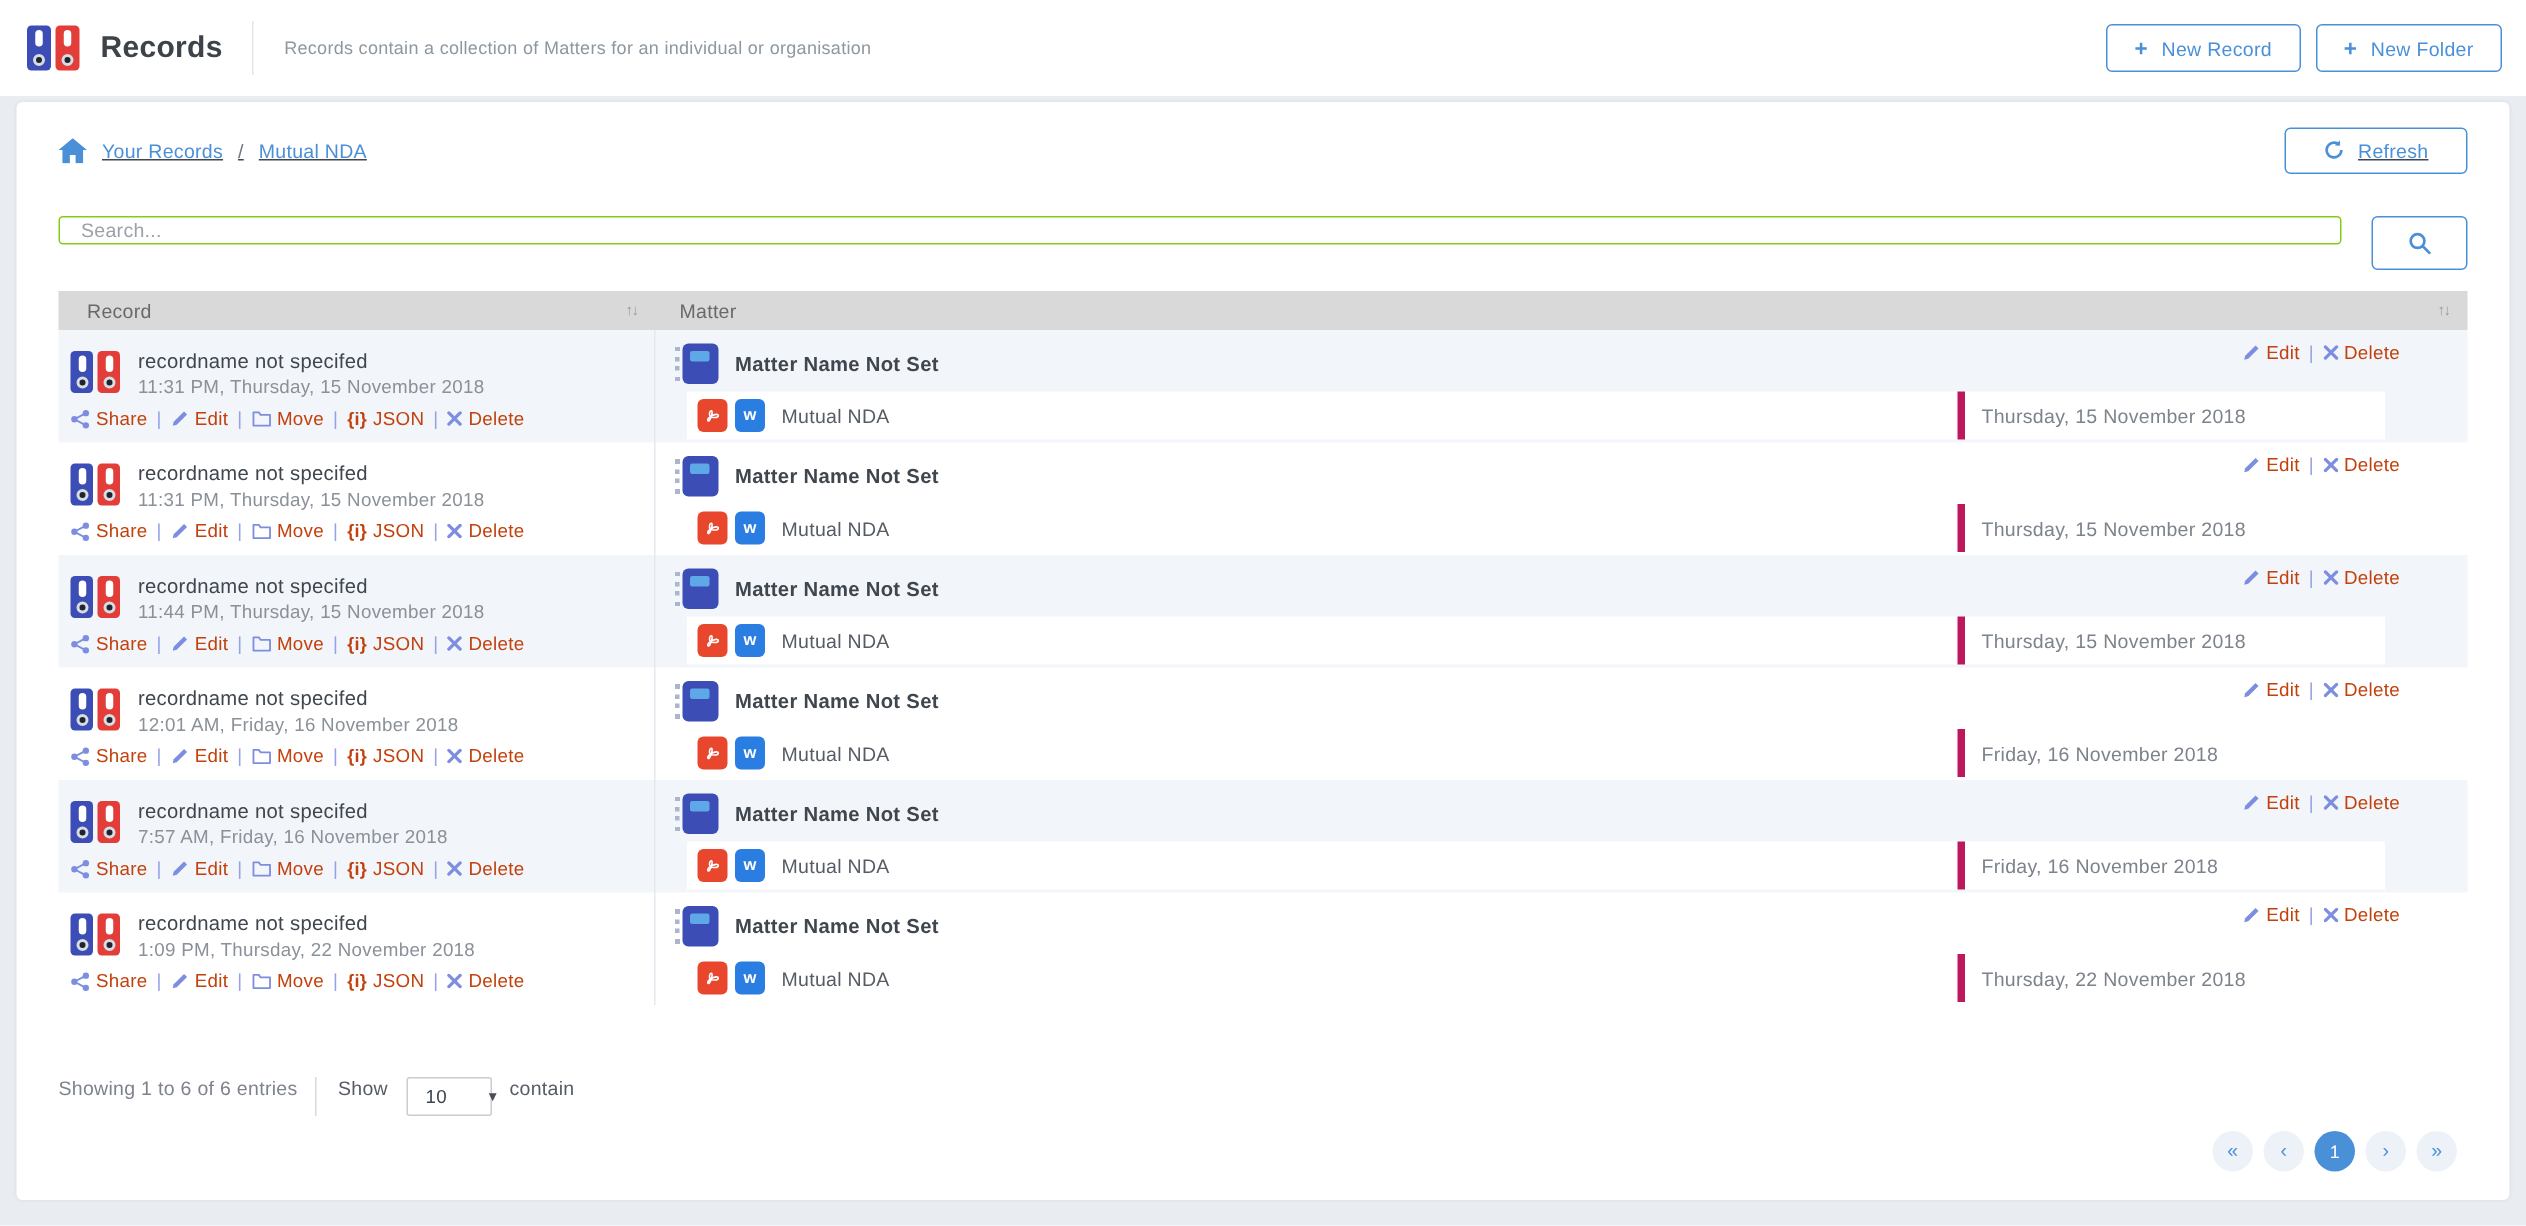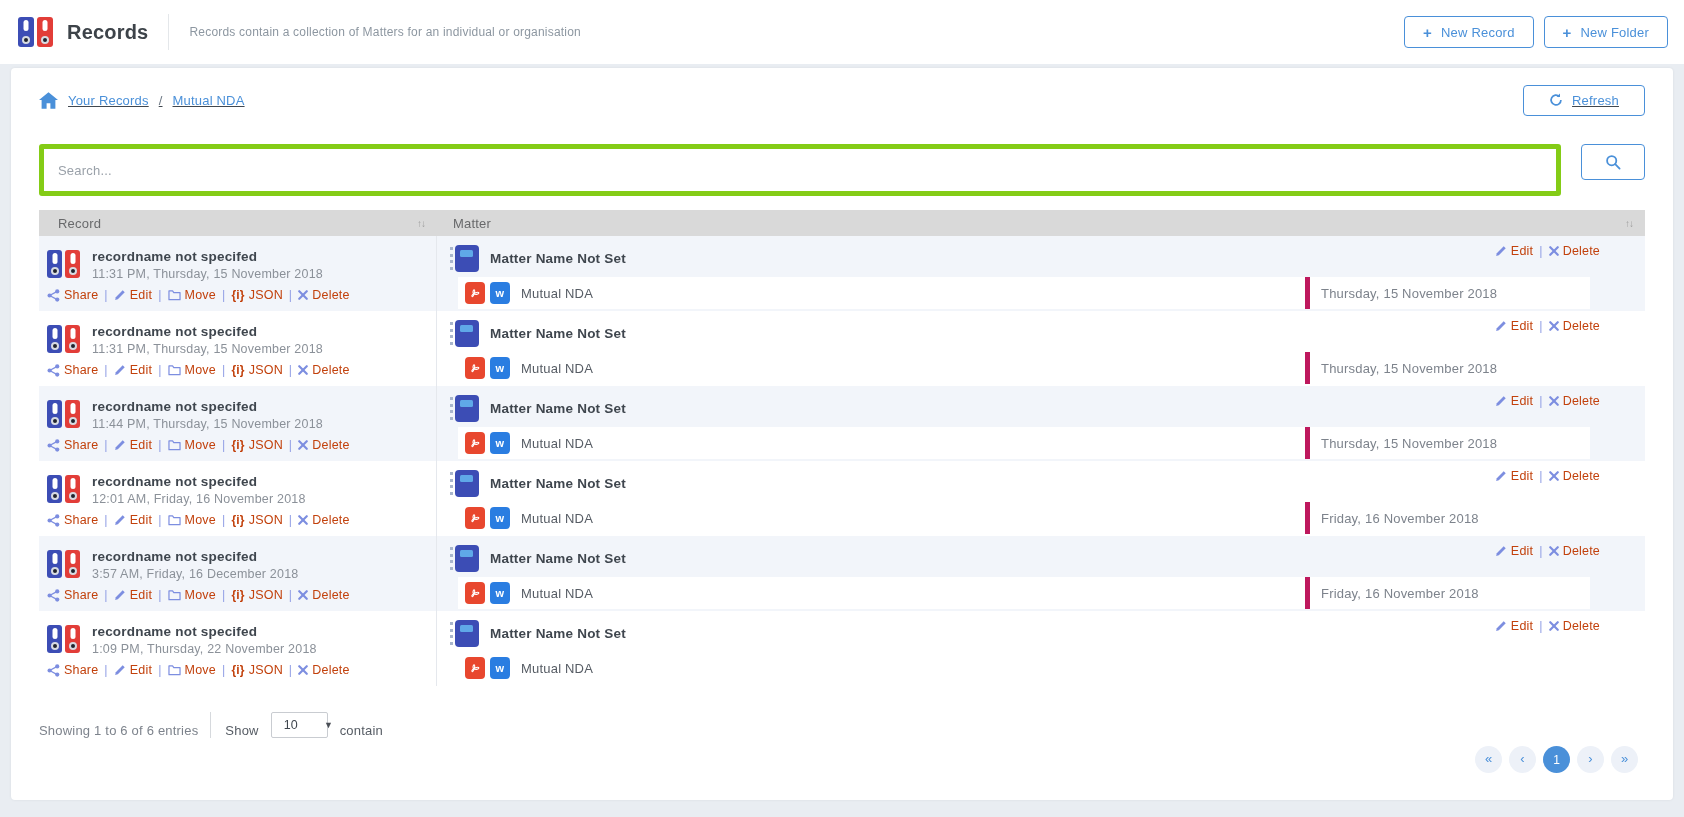--- a/index.html
+++ b/index.html
@@ -28,37 +28,37 @@
   
   .panel { margin:4px 11px 0; background:#fff; border-radius:4px; padding:14px 28px 24px; height:732px; box-shadow:0 0 3px rgba(0,0,0,.07); }
 
   .crumb-row { display:flex; align-items:center; height:36px;text-decoration:underline; }
   .crumb-row svg { display:block; }
   .crumb-link { color:#4a90d9; font-size:13px; margin-left:10px; text-decoration:none; cursor:pointer; }
   .crumb-sep { color:#6d7884; font-size:13px; margin-left:10px; }
   .btn-refresh { margin-left:auto; width:122px; height:31px; padding:0; }
 
   .search-row { margin-top:26px; display:flex; }
-  .search-input { flex:1; height:52px; border:5px solid #84cc16; border-radius:3px; padding:0 14px; font-size:13px; color:#6d28d9; margin-right:20px; outline:none; font-family:inherit; letter-spacing:.2px; }
+  .search-input { flex:1; height:19px; border:1px solid #84cc16; border-radius:3px; padding:0 14px; font-size:13px; color:#6d28d9; margin-right:20px; outline:none; font-family:inherit; letter-spacing:.2px; }
   .search-input::placeholder { color:#9aa1a9; }
   .search-btn { width:64px; height:36px; border:1px solid #4a90d9; border-radius:4px; background:#fff; display:flex; align-items:center; justify-content:center; cursor:pointer; }
 
   
   .thead { display:flex; background:#d9d9d9; margin-top:14px; height:26px; align-items:center; color:#68696b; font-size:13px; }
   .th { display:flex; align-items:center; }
   .th-record { width:398px; padding-left:19px; }
   .th-matter { flex:1; padding-left:16px; }
   .sort-icon { margin-left:auto; margin-right:12px; font-size:10px; color:#9d9d9d; letter-spacing:-1px; cursor:pointer; }
 
   .row { display:flex; height:75px; }
   .row:nth-child(odd) { background:#f2f5fa; }
   .cell-record { width:398px; border-right:1px solid #e5e8ed; padding:13px 10px 8px 8px; }
   .rec-top { display:flex; }
   .binder-pair { display:flex; gap:3px; margin:1px 12px 0 0; }
-  .rec-name { font-size:13.5px; font-weight:bold; color:#3f464e; }
+  .rec-name { font-size:13.5px; font-weight:normal; color:#3f464e; }
   .rec-time { font-size:12.5px; color:#8b9199; margin-top:3px; }
   .rec-actions { margin-top:7px; font-size:12.5px; display:flex; align-items:center; gap:6px; }
   .action-link { color:#c2410c; display:inline-flex; align-items:center; gap:4px; text-decoration:none; cursor:pointer; }
   .action-sep { color:#95a2e6; }
   .braces-glyph { font-weight:bold; font-size:12px; }
   .x-icon line { stroke:#7d8ee0; stroke-width:2.6; stroke-linecap:round; }
 
   .cell-matter { flex:1; position:relative; padding:9px 0 0 15px; }
   .matter-actions { position:absolute; top:8px; right:45px; font-size:12.5px; display:flex; align-items:center; gap:6px; }
   .matter-head { display:flex; align-items:center; gap:11px; }
@@ -68,21 +68,21 @@
   .matter-name { font-size:13.5px; font-weight:bold; color:#3f464e; }
   .matter-sub { margin-top:5px; margin-left:6px; width:1132px; height:32px; background:#fff; display:flex; align-items:center; }
   .files { display:flex; align-items:center; padding-left:7px; width:847px; }
   .file-badge { width:20px; height:22px; border-radius:4px; display:flex; align-items:center; justify-content:center; margin-right:5px; }
   .file-pdf { background:#e8472e; }
   .file-word { background:#2a7de1; color:#fff; font-size:11px; font-weight:bold; line-height:1; }
   .file-label { font-size:13px; color:#565c64; margin-left:6px; }
   .matter-date { border-left:5px solid #be185d; height:100%; flex:1; display:flex; align-items:center; padding-left:11px; font-size:13px; color:#7d838c; }
 
   
-  .tfoot { margin-top:24px; display:flex; align-items:flex-end; height:28px; }
+  .tfoot { margin-top:48px; display:flex; align-items:flex-start; height:28px; }
   .showing-text { font-size:13px; color:#7d838c; }
   .foot-divider { width:1px; height:26px; background:#d6d9dd; margin:0 14px 0 12px; }
   .show-label, .entries-label { font-size:13px; color:#565c64; }
   .page-size-select { width:57px; height:26px; border:1px solid #c9ccd1; border-radius:2px; background:#fff; display:flex; align-items:center; justify-content:space-between; padding:0 7px 0 12px; margin:0 12px; font-size:12.5px; color:#3f464e; cursor:pointer;gap:26px; }
   .caret { font-size:9px; color:#4a4f56; }
 
   .pagination { margin-top:8px; display:flex; justify-content:flex-end; gap:7px; padding-right:7px; }
   .page-btn { width:27px; height:27px; border-radius:50%; border:none; background:#edf1f8; color:#4a90d9; font-size:13px; display:flex; align-items:center; justify-content:center; cursor:pointer; font-family:inherit; line-height:1; padding-bottom:2px; }
   .page-btn.active { background:#4a90d9; color:#fff; font-size:12px; padding-bottom:0; }
 </style>
@@ -548,21 +548,21 @@
                 <span class="slot"></span>
                 <span class="ring"></span>
               </div>
           <div class="binder sm red">
                 <span class="slot"></span>
                 <span class="ring"></span>
               </div>
         </div>
         <div>
           <div class="rec-name">recordname not specifed</div>
-          <div class="rec-time">3:57 AM, Friday, 16 December 2018</div>
+          <div class="rec-time">7:57 AM, Friday, 16 November 2018</div>
         </div>
       </div>
       <div class="rec-actions">
         <a class="action-link">
           <svg width="13" height="13" viewBox="0 0 16 16">
             <circle cx="12.6" cy="3" r="2.6" fill="#7d8ee0"></circle>
                 <circle cx="3.2" cy="8" r="2.6" fill="#7d8ee0"></circle>
                 <circle cx="12.6" cy="13" r="2.6" fill="#7d8ee0"></circle>
             <line x1="3.2" y1="8" x2="12.6" y2="3" stroke="#7d8ee0" stroke-width="1.6"></line>
                 <line x1="3.2" y1="8" x2="12.6" y2="13" stroke="#7d8ee0" stroke-width="1.6"></line>
@@ -719,20 +719,21 @@
       <div class="matter-sub">
         <div class="files">
           <span class="file-badge file-pdf">
             <svg width="12" height="12" viewBox="0 0 12 12">
               <path d="M3.1 9.6C2 8.2 4.9 6.4 6.3 5.8c1.4-.6 3.7-1 3.5.4-.2 1.3-3.8 1.6-5.2.4C3.4 5.5 4.2 2.7 5.2 2.9c1 .2.4 3-.3 4.6-.5 1.2-1.3 2.5-1.8 2.1z" fill="none" stroke="#fff" stroke-width="1.1"></path>
             </svg>
           </span>
           <span class="file-badge file-word">w</span>
           <span class="file-label">Mutual NDA</span>
         </div>
+        <div class="matter-date">Thursday, 22 November 2018</div>
       </div>
     </div>
   </div>
 </div>
 
   <div class="tfoot">
     <span class="showing-text">Showing 1 to 6 of 6 entries</span>
     <div class="foot-divider"></div>
     <span class="show-label">Show</span>
     <div class="page-size-select">

